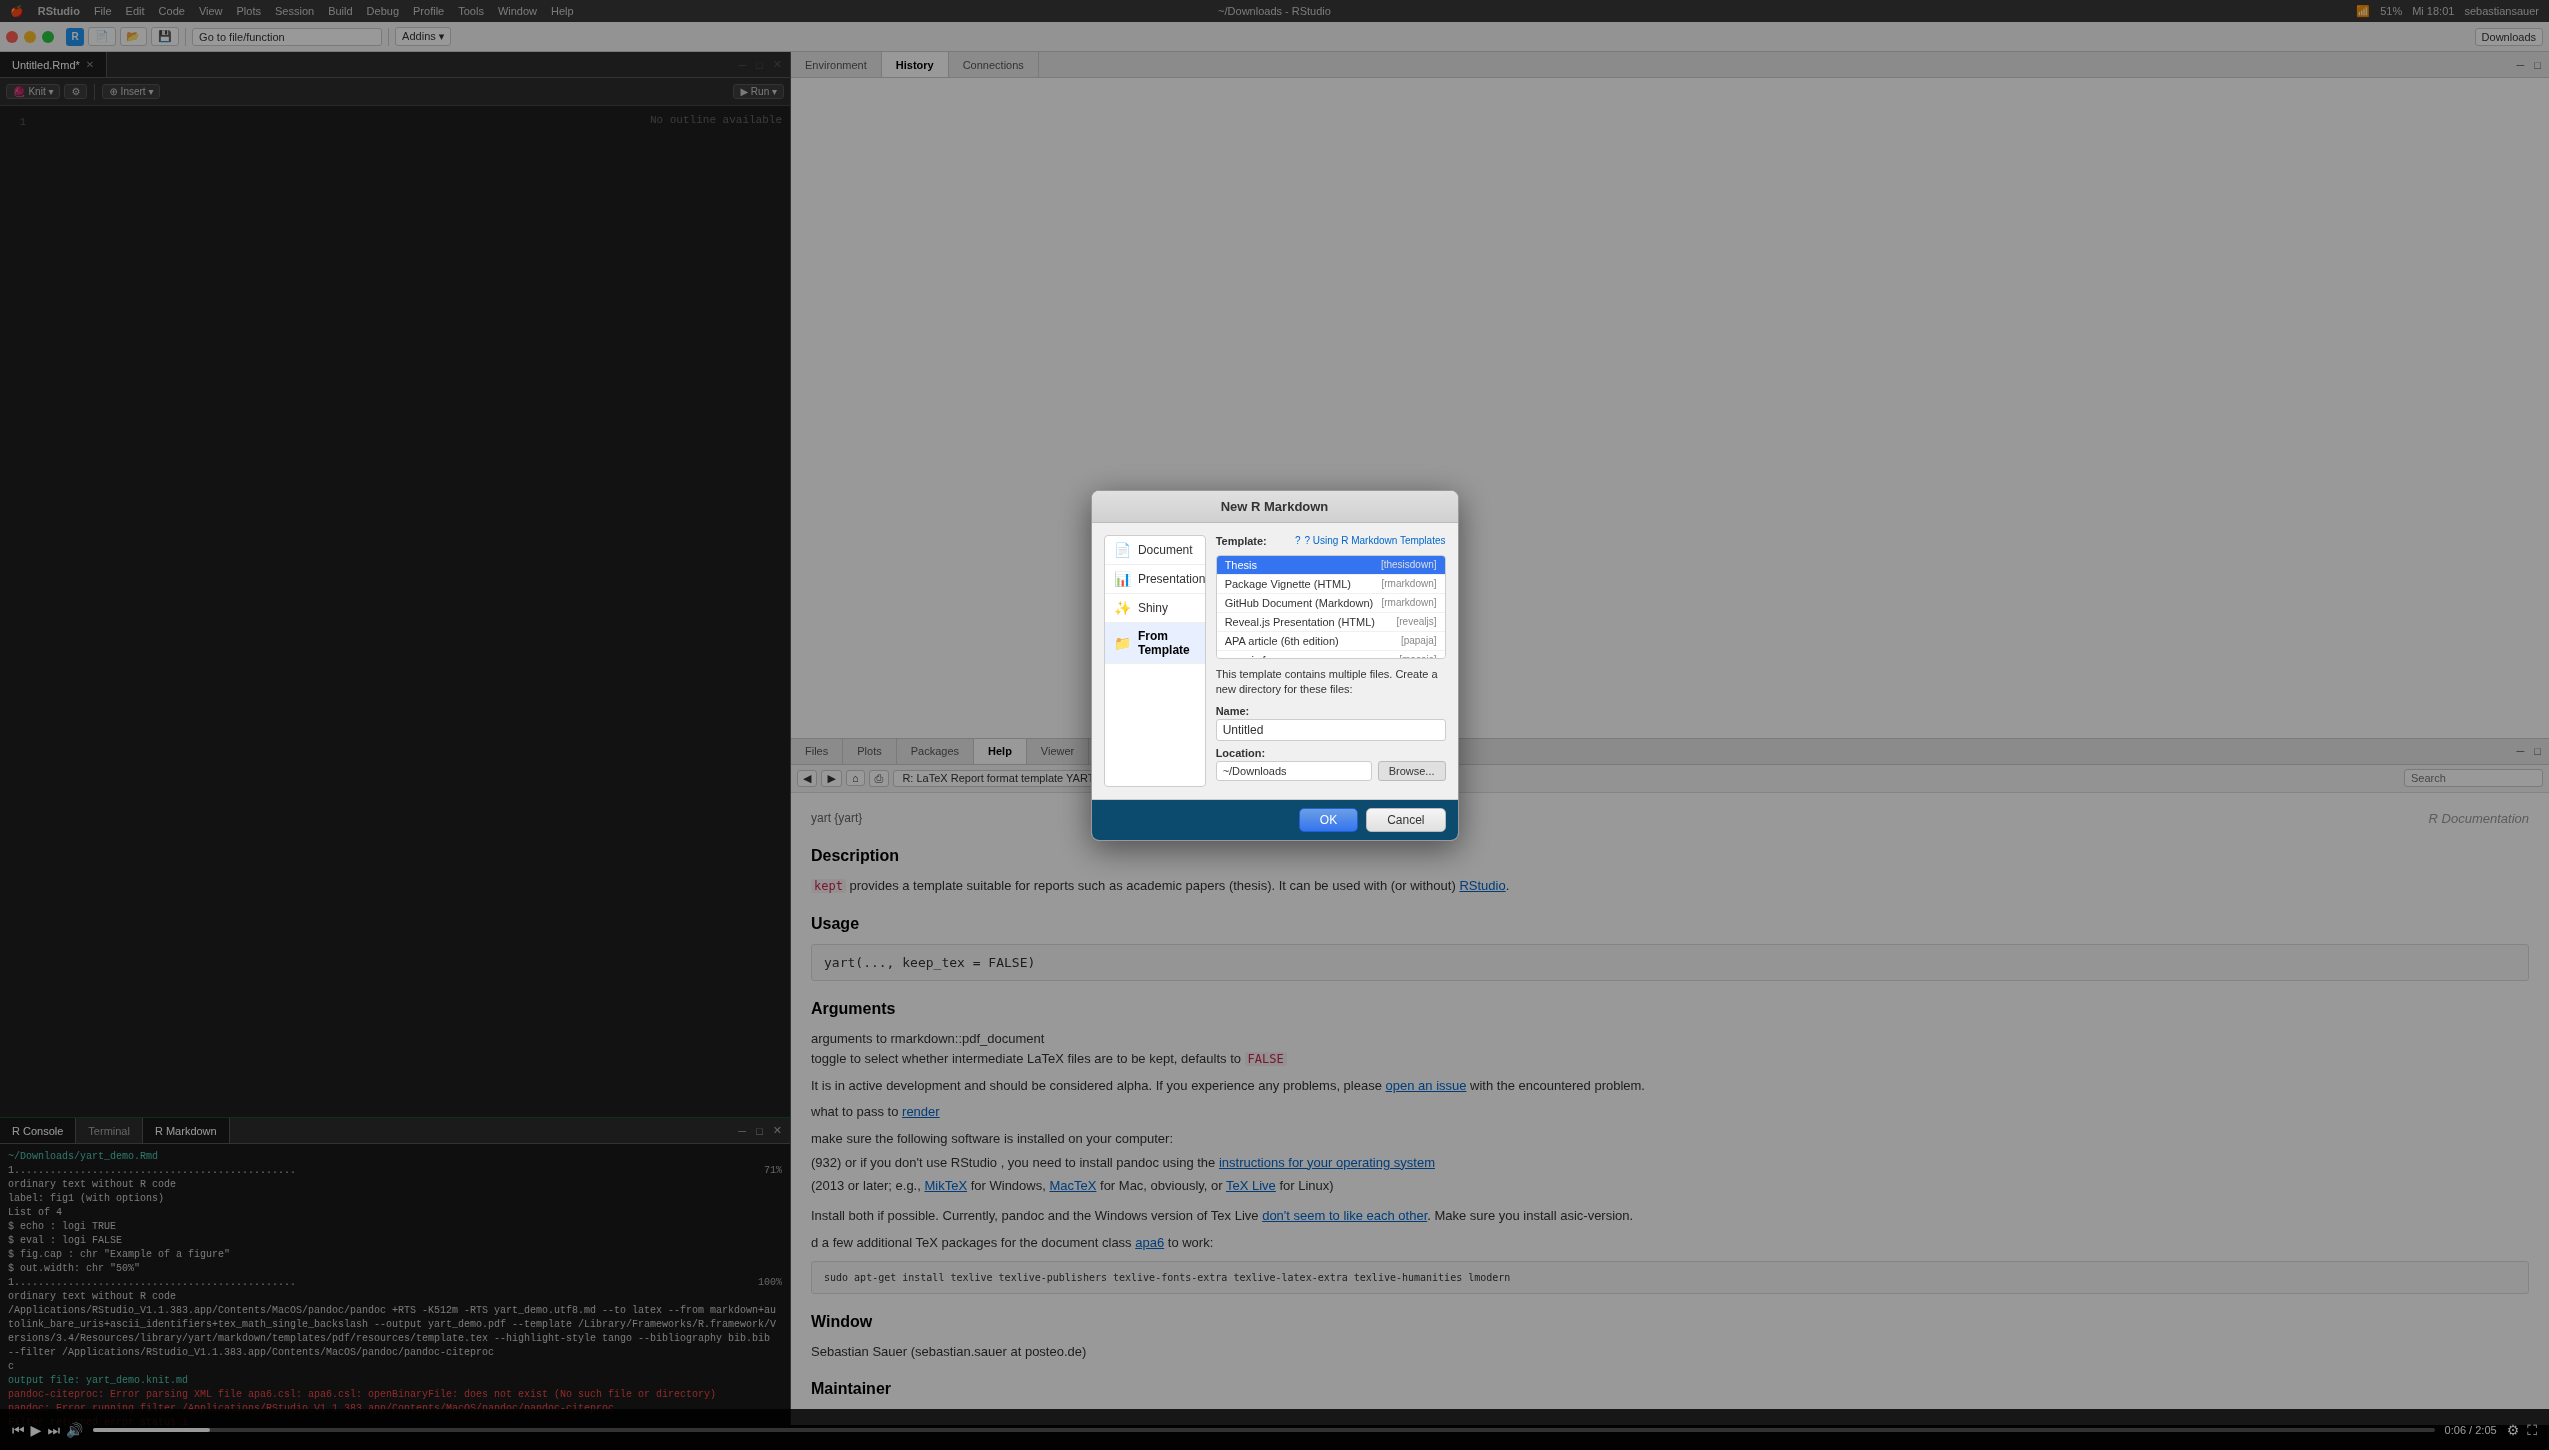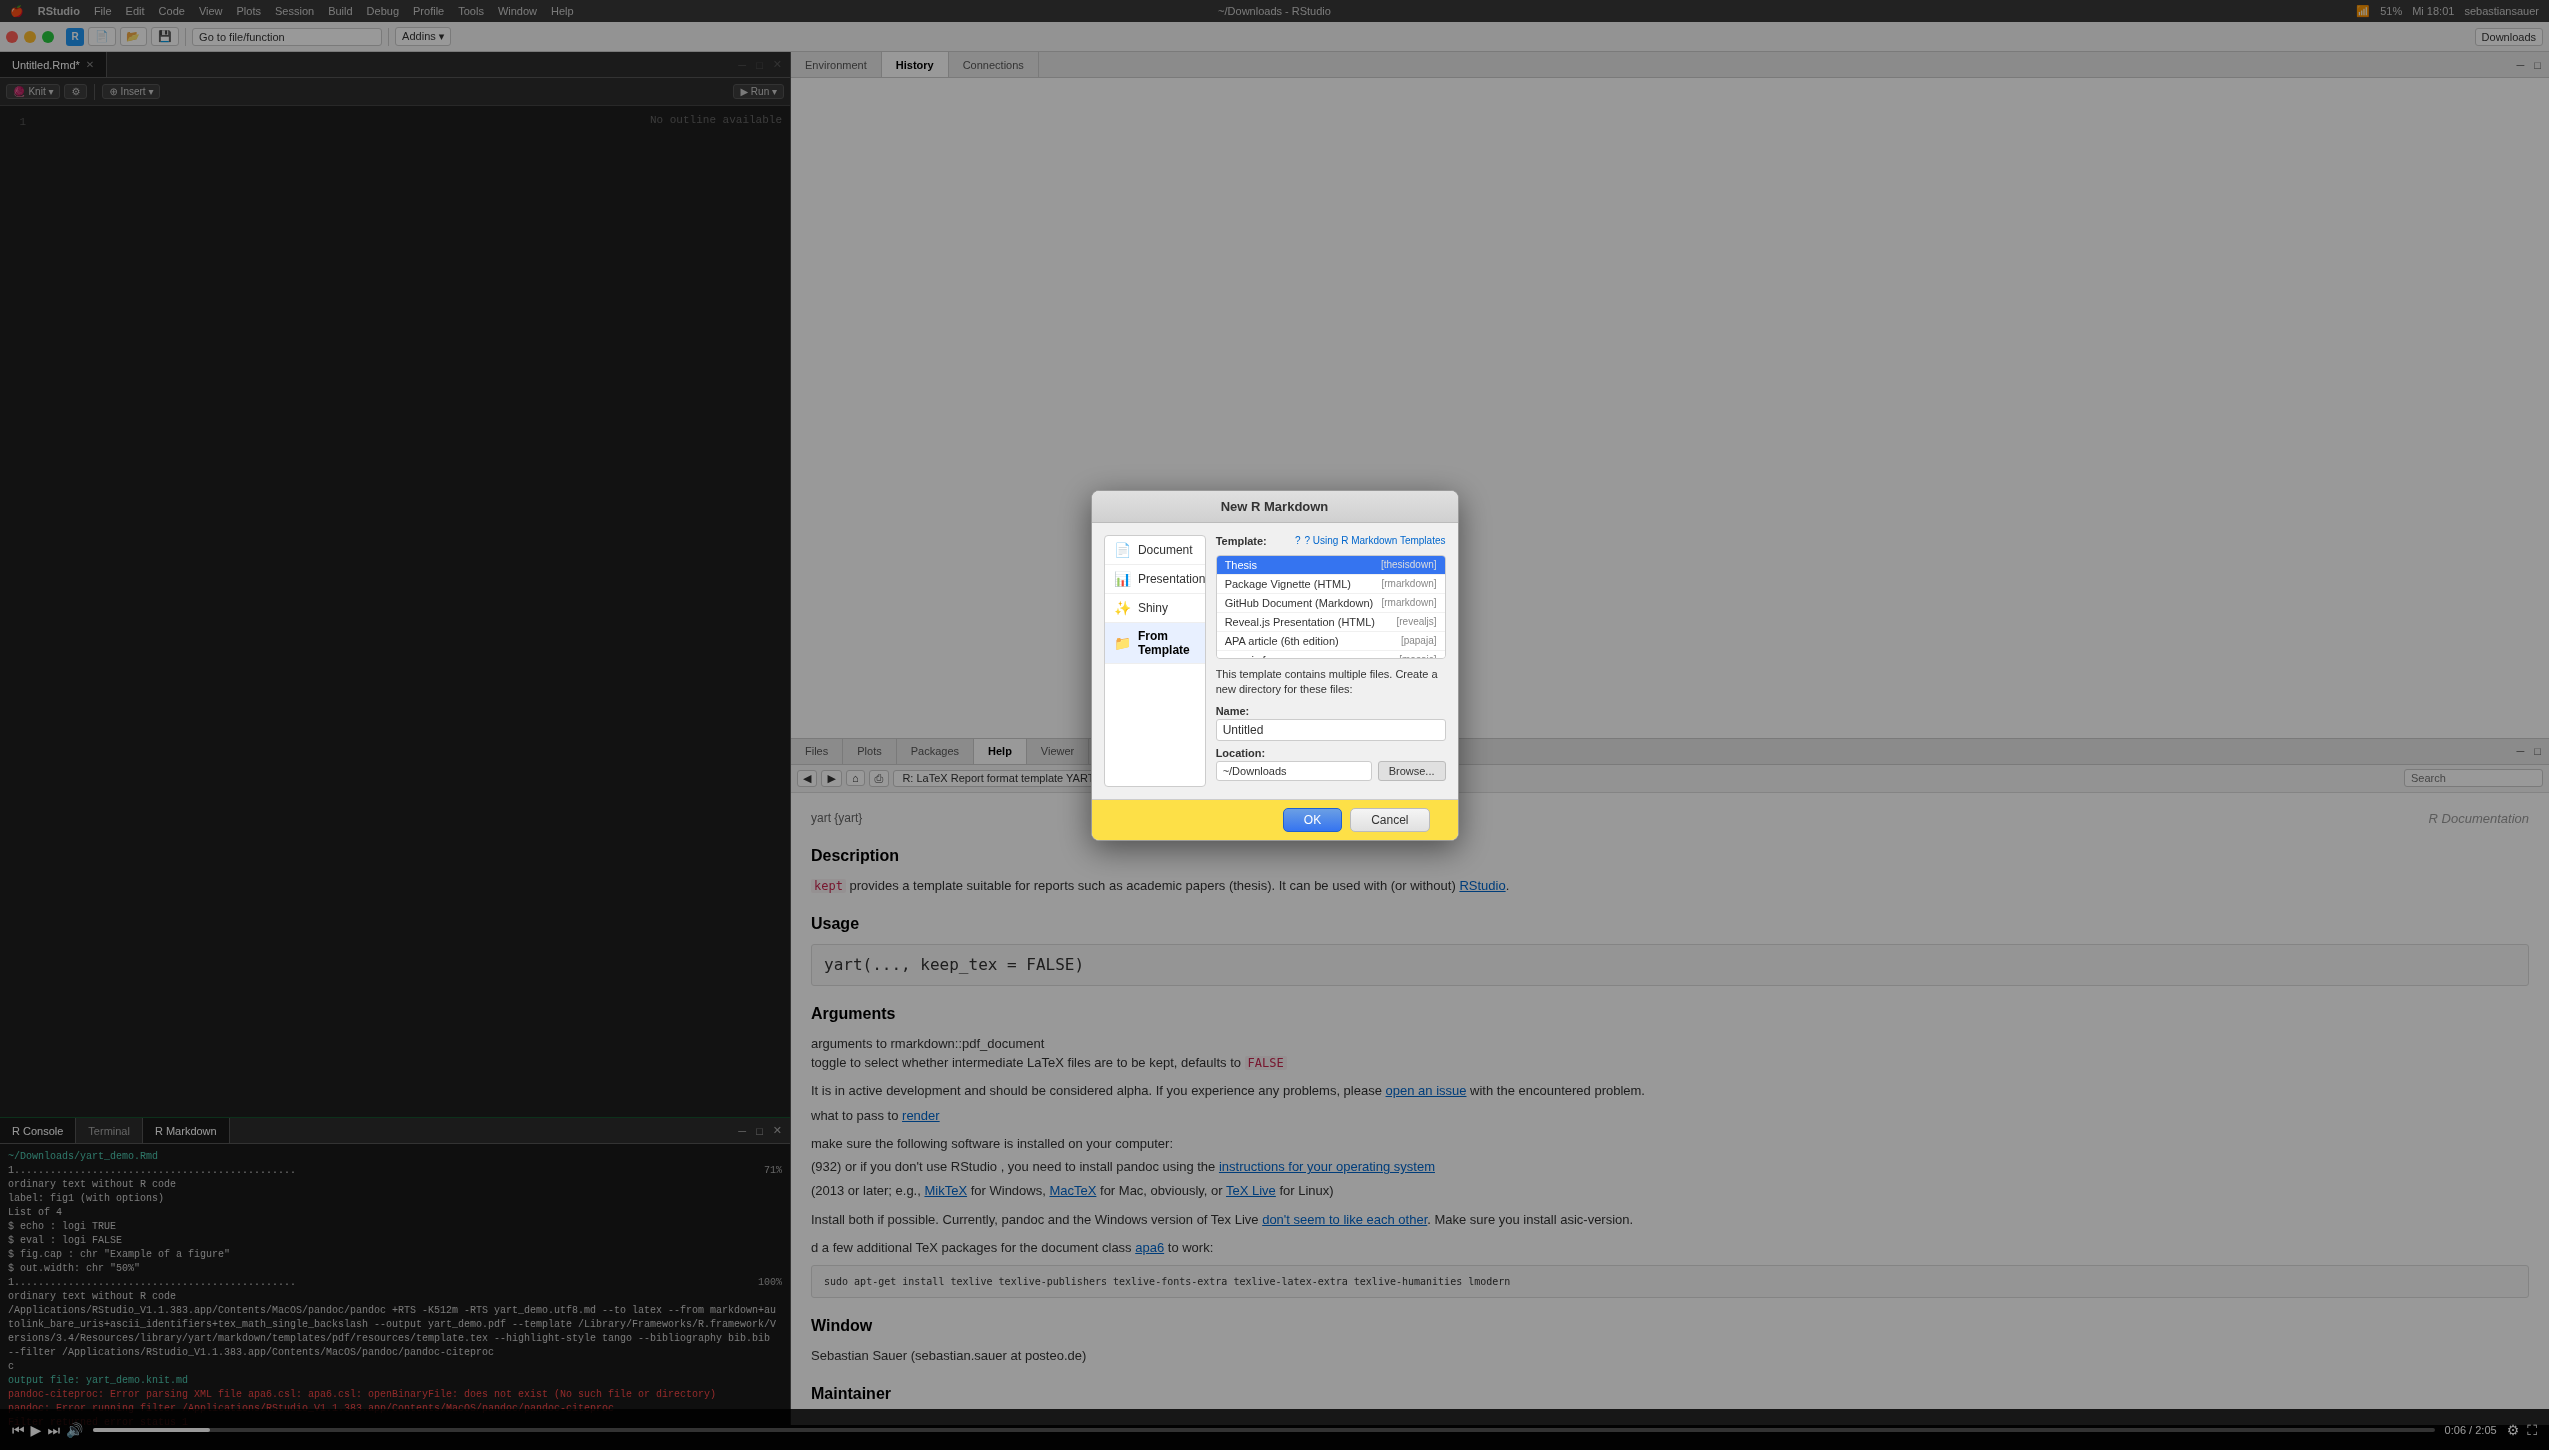--- a/index.html
+++ b/index.html
@@ -285,21 +285,21 @@
       color: #333;
       font-size: 13px;
       line-height: 1.5;
     }
     .help-package { color: #666; font-size: 12px; }
     .help-title { font-size: 24px; font-weight: bold; margin: 8px 0 16px 0; color: #000; }
     .help-section { font-size: 16px; font-weight: bold; margin: 16px 0 8px 0; color: #000; }
     .help-code { font-family: "Monaco", monospace; font-size: 12px; color: #c7254e; background: #f9f2f4; padding: 0 3px; border-radius: 2px; }
     .help-code-block {
       font-family: "Monaco", monospace;
-      font-size: 16px;
+      font-size: 13px;
       background: #f8f8f8;
       border: 1px solid #ddd;
       padding: 8px 12px;
       margin: 8px 0;
       border-radius: 3px;
       color: #333;
     }
     .help-link { color: #0066cc; text-decoration: underline; cursor: pointer; }
     .help-description { color: #999; font-style: italic; text-align: right; }
 
@@ -413,23 +413,23 @@
       background: #e0e0e0;
       border: 1px solid #bbb;
       border-radius: 3px;
       cursor: pointer;
       color: #333;
     }
     .dialog-footer {
       display: flex;
       justify-content: flex-end;
       gap: 8px;
-      padding: 8px 28px;
+      padding: 8px 12px;
       border-top: 1px solid #ccc;
-      background: #fde047;
+      background: #0c4a6e;
     }
     .dialog-btn {
       padding: 4px 20px;
       font-size: 12px;
       border-radius: 5px;
       cursor: pointer;
       font-weight: 500;
     }
     .dialog-btn-ok {
       background: linear-gradient(to bottom, #6b9fe4, #3574f0);

